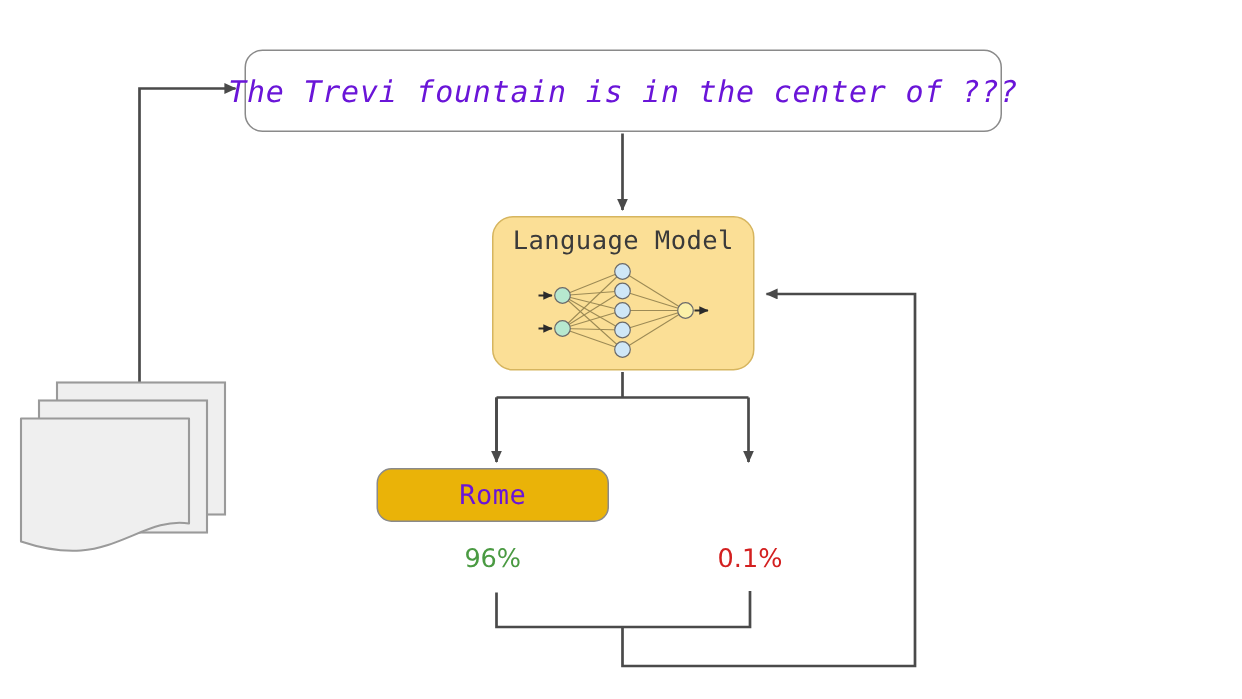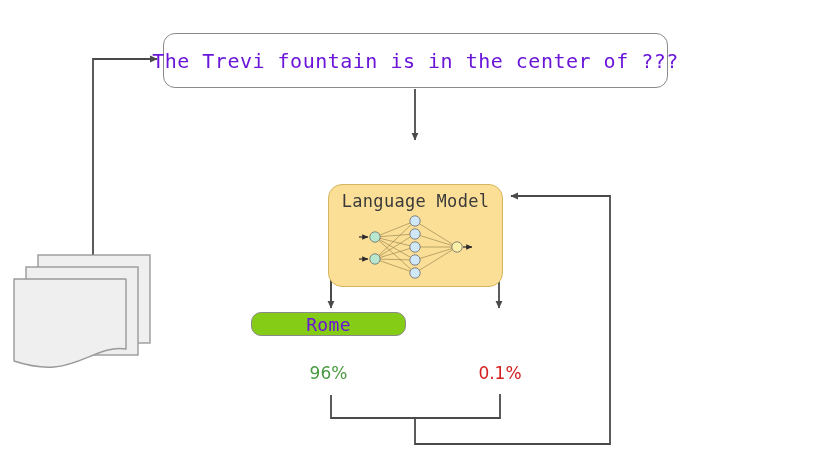--- a/index.html
+++ b/index.html
@@ -38,33 +38,33 @@
     display: flex;
     align-items: center;
     justify-content: center;
   }
   .prompt-text {
     font-family: "DejaVu Sans Mono", monospace;
     font-size: 20px;
     color: #6a15d8;
     letter-spacing: 0.5px;
     white-space: nowrap;
+    font-style: italic;
   }
   
   .lm-box {
     position: absolute;
     left: 328px;
     top: 144px;
     width: 175px;
     height: 103px;
     background: #fbdf96;
     border: 1.4px solid #d6b55f;
     border-radius: 14px;
     box-sizing: border-box;
-    margin-top: 40px;
   }
   .lm-title {
     position: absolute;
     left: 0;
     top: 6px;
     width: 100%;
     text-align: center;
     font-family: "DejaVu Sans Mono", monospace;
     font-size: 17px;
     color: #3a3a3a;
@@ -73,24 +73,24 @@
   .lm-net {
     position: absolute;
     left: 28px;
     top: 30px;
     width: 120px;
     height: 68px;
   }
   
   .out-box {
     position: absolute;
-    height: 24px;
+    height: 36px;
     border: 1.5px solid #8a8a8a;
     border-radius: 10px;
-    background: #84cc16;
+    background: #eab308;
     box-sizing: border-box;
     display: flex;
     align-items: center;
     justify-content: center;
   }
   .out-box.rome  { left: 251px; top: 312px; width: 155px; }
   .out-box.bsas  { left: 424px; top: 312px; width: 152px; }
   .out-text {
     font-family: "DejaVu Sans Mono", monospace;
     font-size: 18px;

